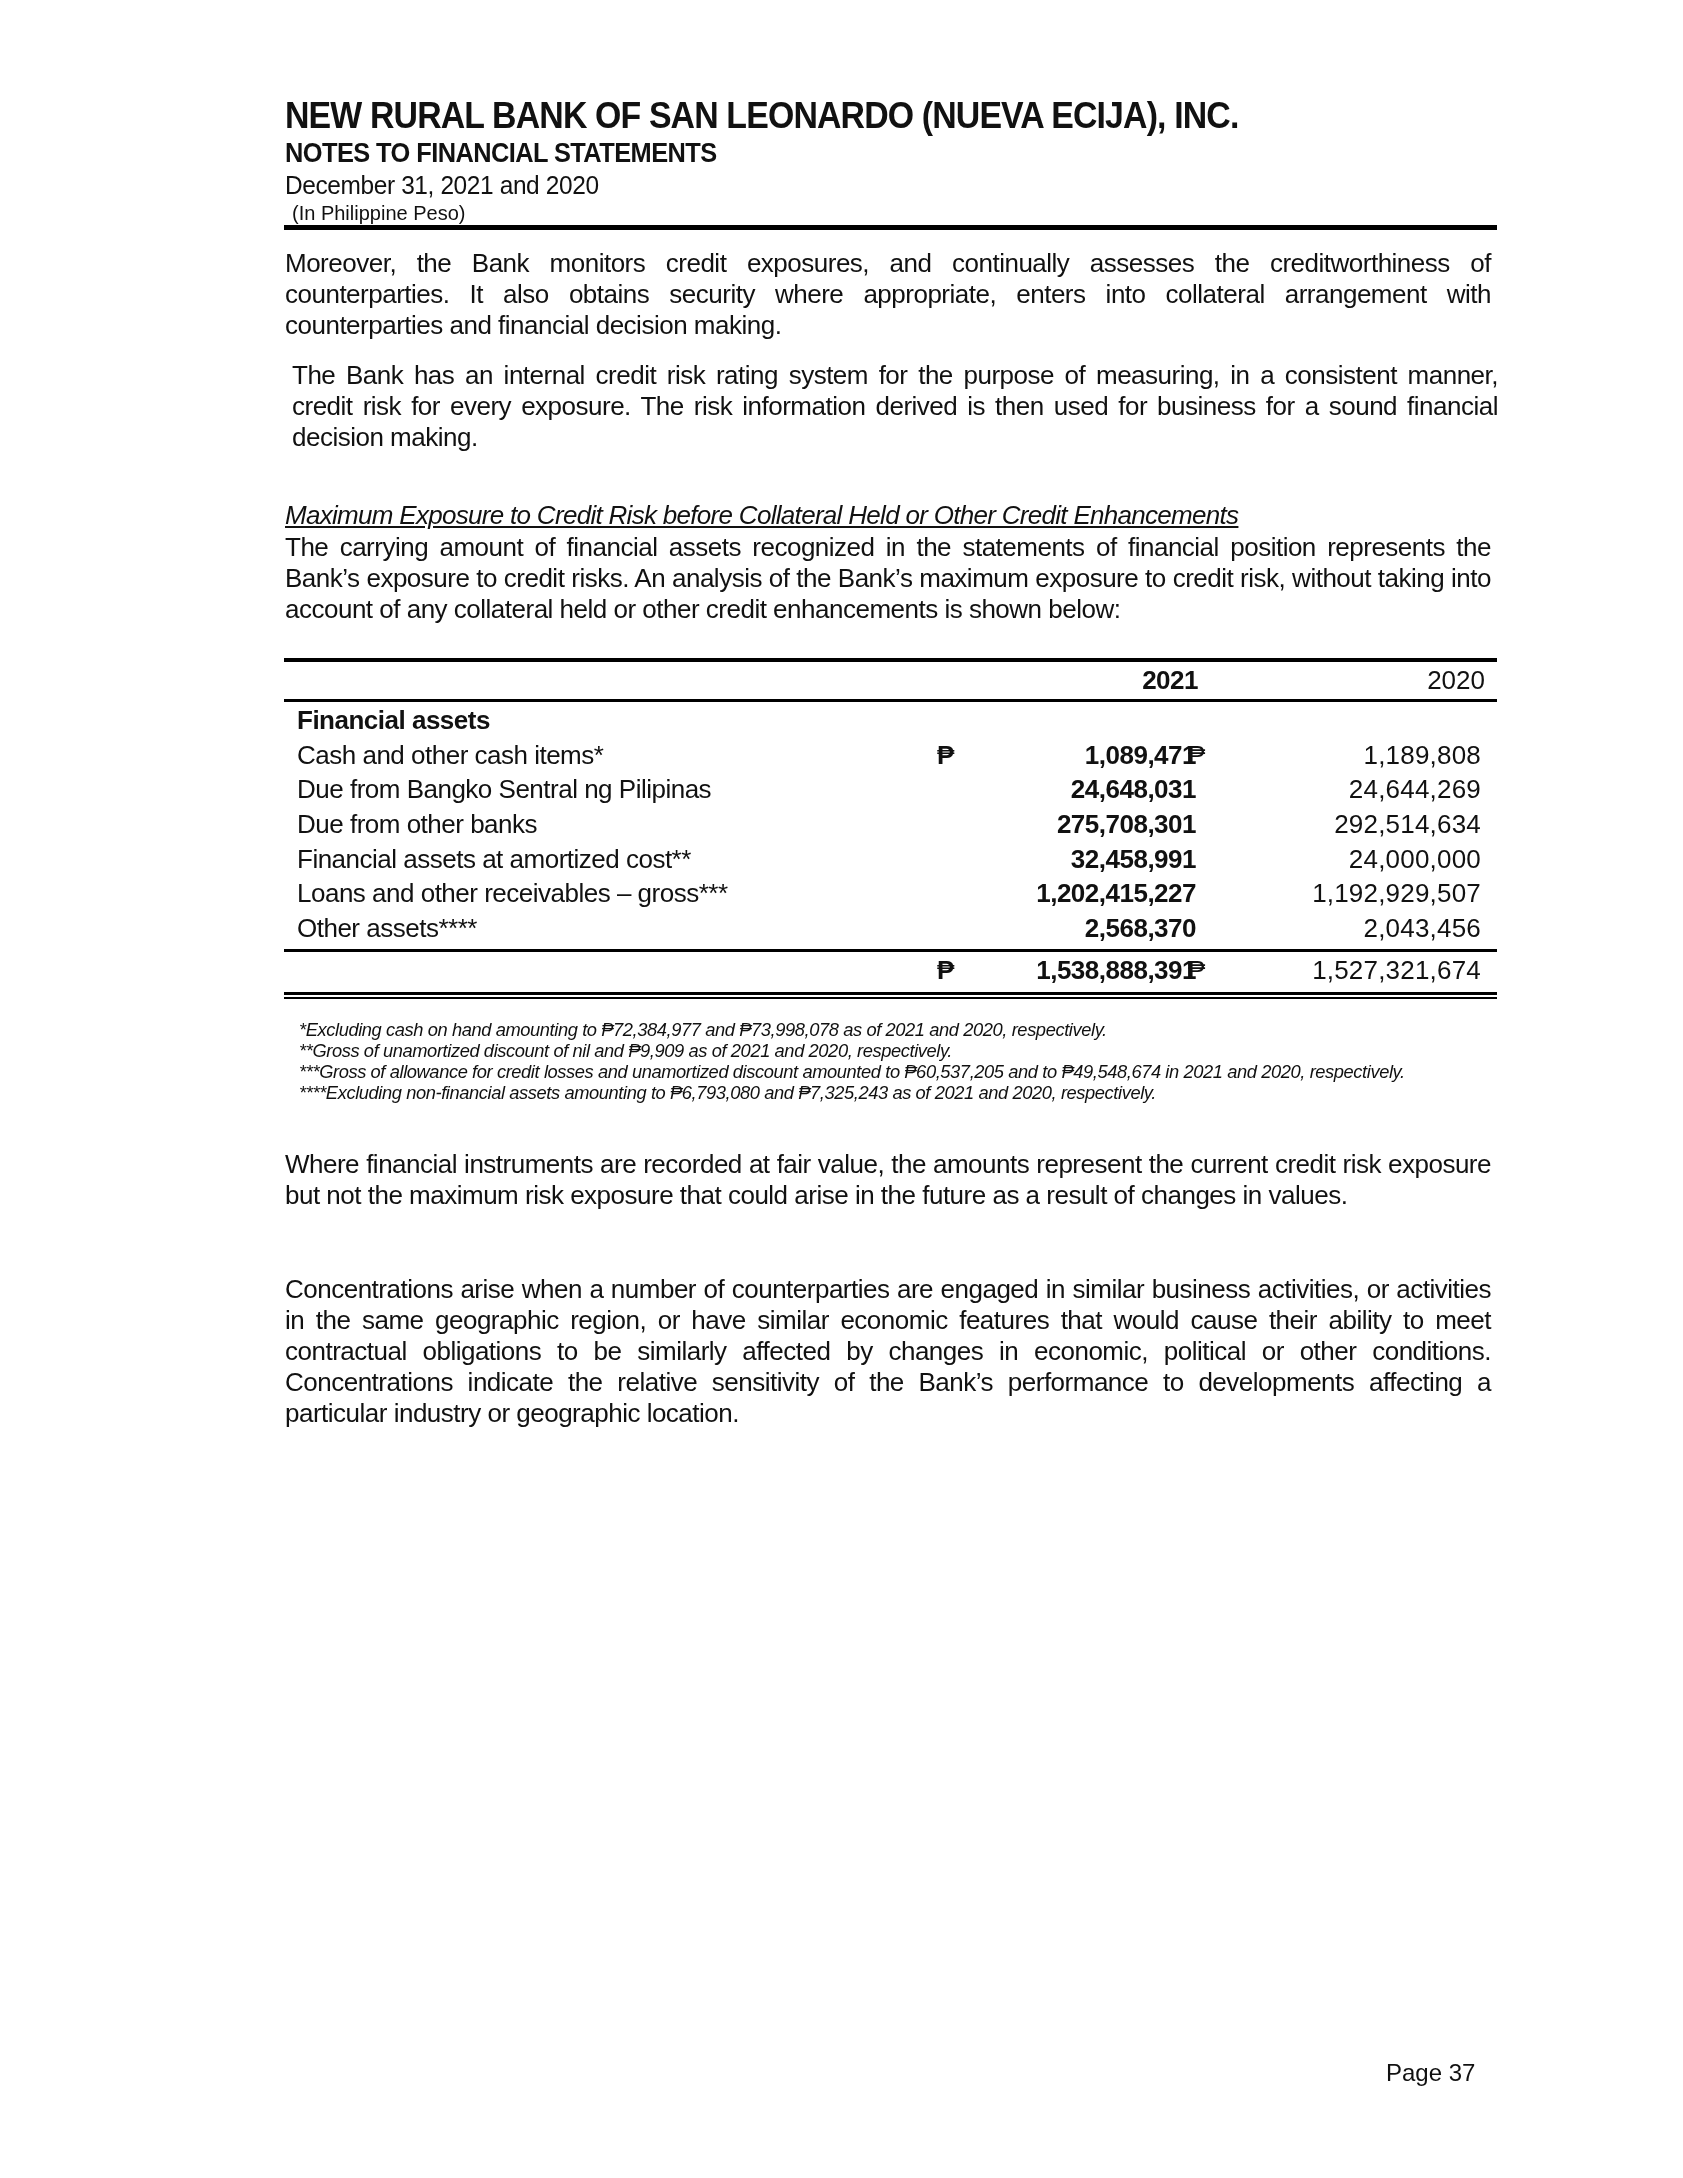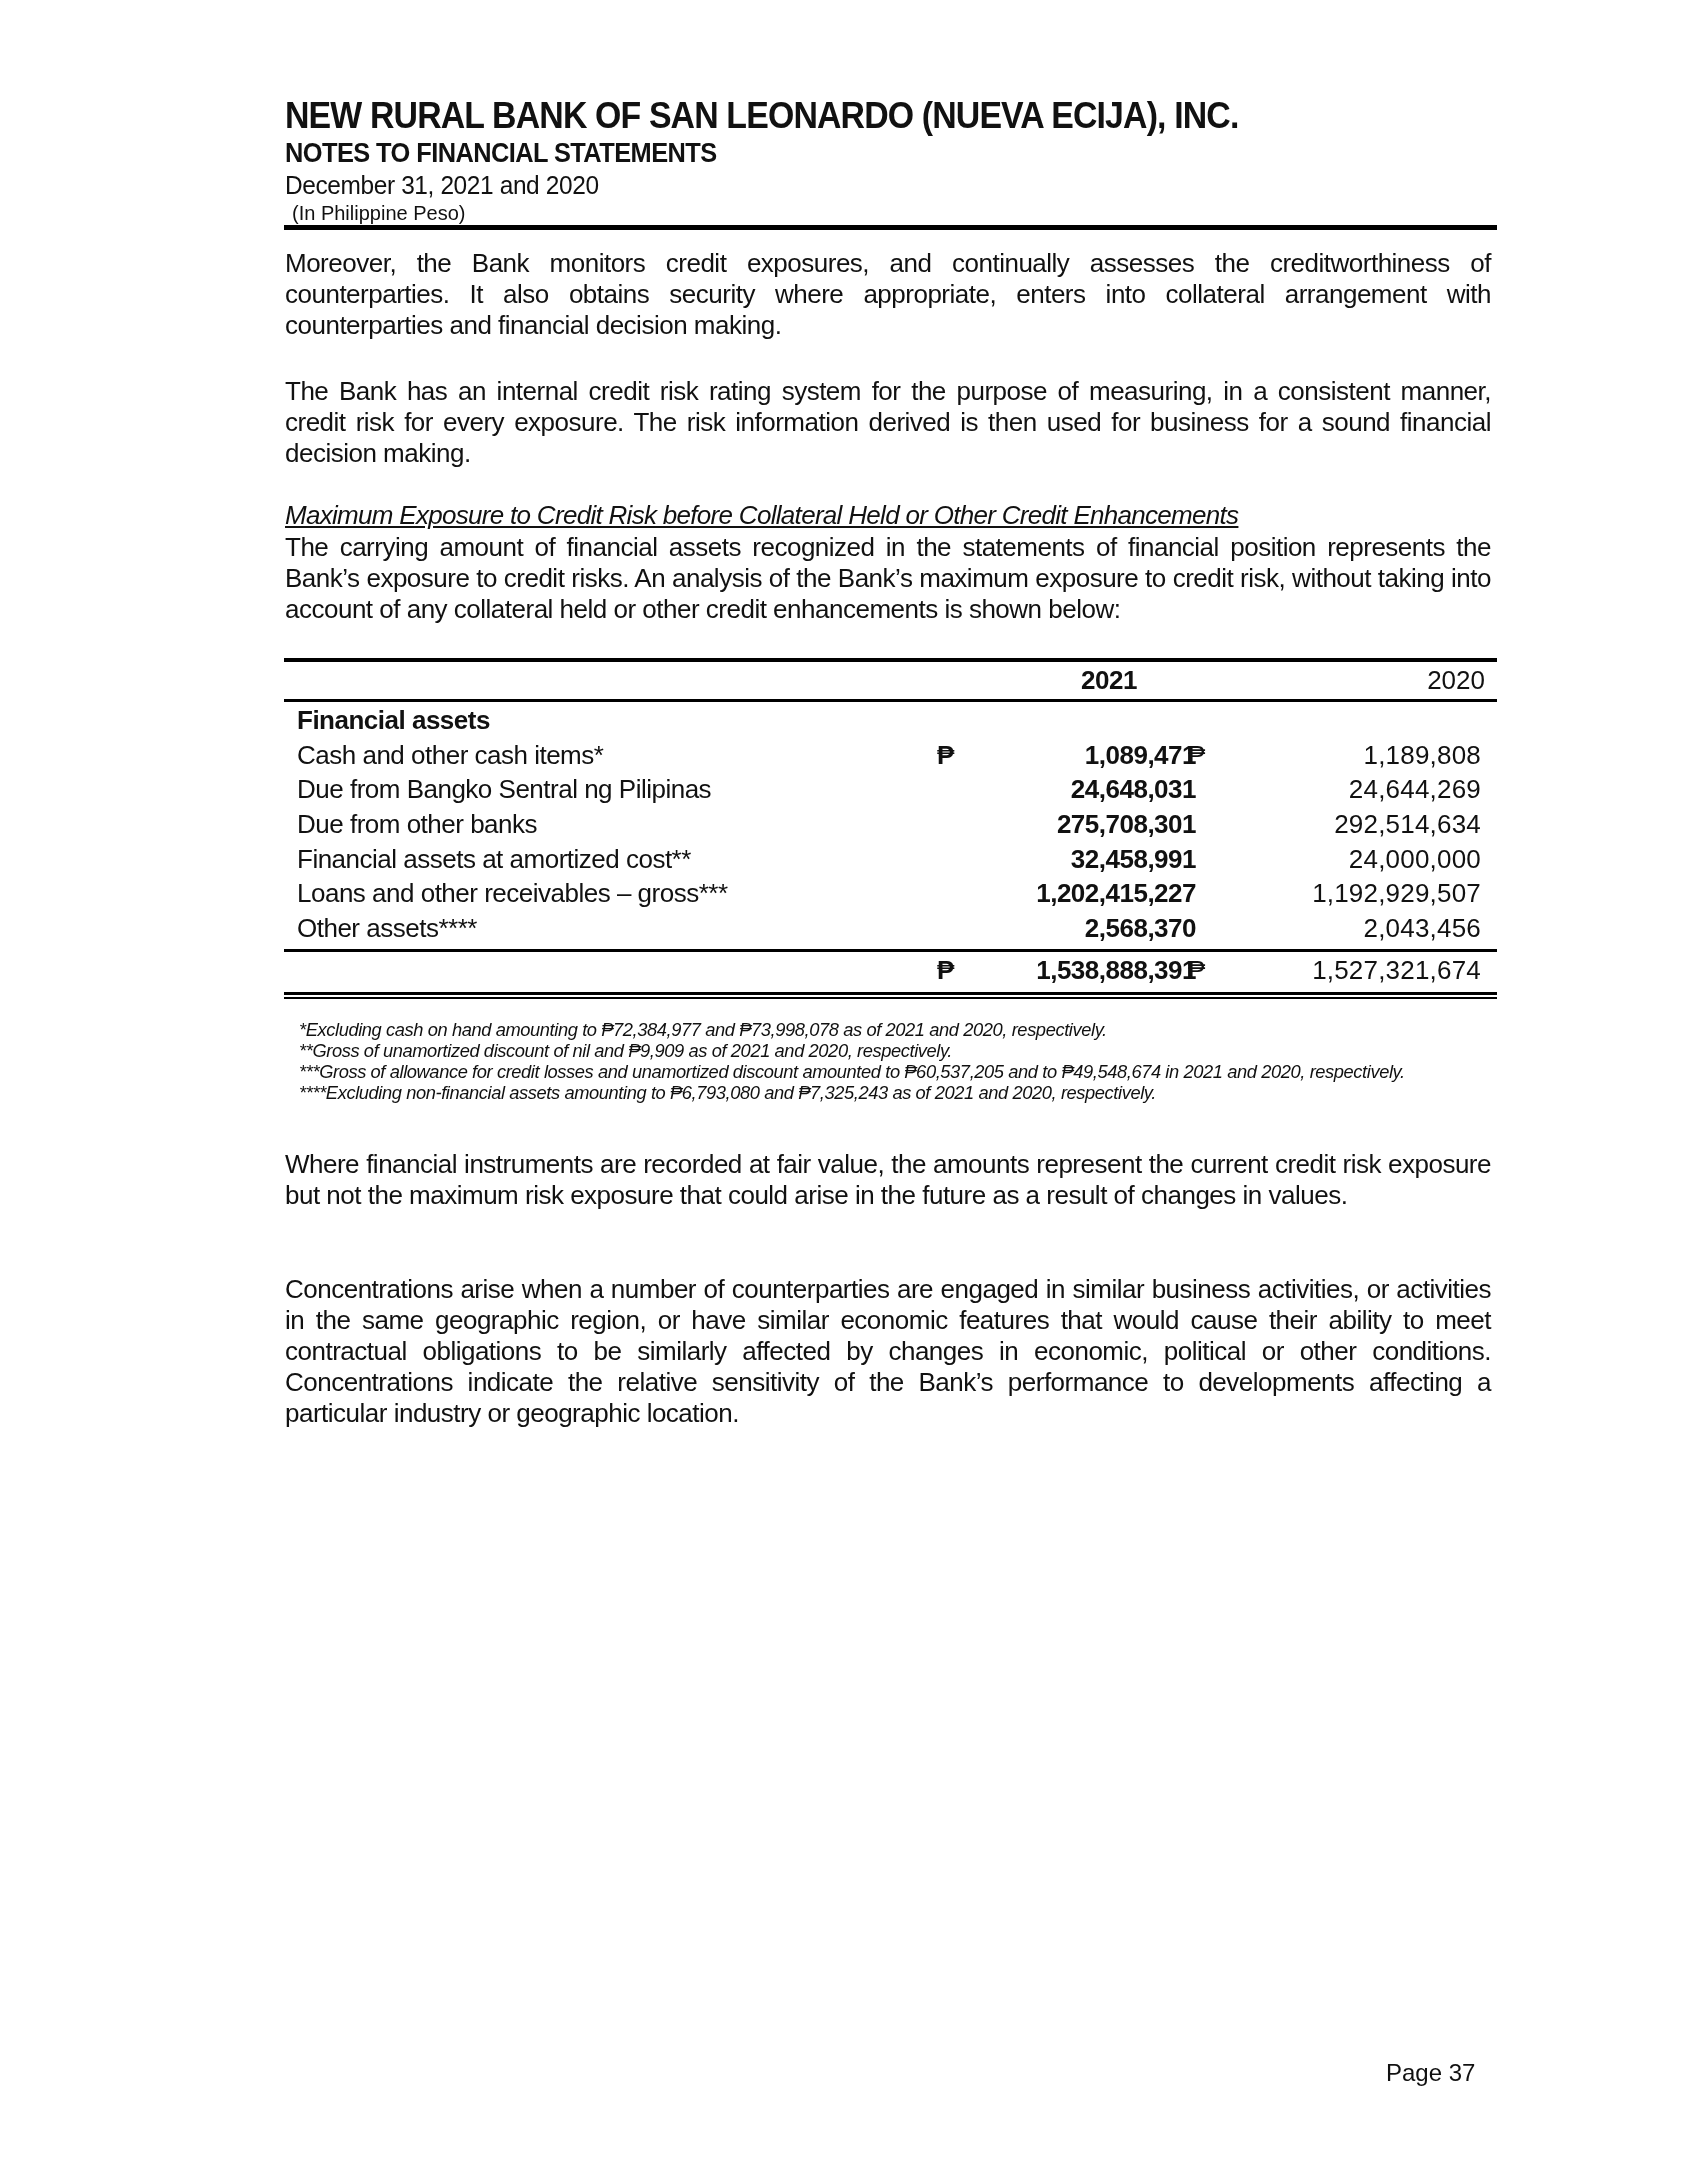--- a/index.html
+++ b/index.html
@@ -7,35 +7,35 @@
          font-family: "Liberation Sans", sans-serif; color: #111; }
   .page { position: absolute; left: 0; top: 0; width: 1683px; height: 2178px; }
   .hdr-title { position: absolute; left: 285px; top: 95px; font-size: 36px; font-weight: bold; letter-spacing: -0.9px; transform: scaleX(0.94); transform-origin: left top; white-space: nowrap; }
   .hdr-sub { position: absolute; left: 285px; top: 138px; font-size: 27px; font-weight: bold; letter-spacing: -0.6px; transform: scaleX(0.94); transform-origin: left top; white-space: nowrap; }
   .hdr-date { position: absolute; left: 285px; top: 170px; font-size: 26px; letter-spacing: -0.4px; transform: scaleX(0.94); transform-origin: left top; white-space: nowrap; }
   .hdr-unit { position: absolute; left: 292px; top: 202px; font-size: 20px; white-space: nowrap; }
   .hdr-rule { position: absolute; left: 284px; top: 225px; width: 1213px; height: 5px; background: #000; }
 
   .para { position: absolute; left: 285px; width: 1206px; font-size: 26px; line-height: 31px; text-align: justify; letter-spacing: -0.5px; word-spacing: 0px; }
   .para.p1 { top: 248px; }
-  .para.p2 { top: 376px; }
+  .para.p2 { top: 360px; margin-left: 7px; }
   .subhead { position: absolute; left: 285px; top: 500px; font-size: 26px; font-style: italic; text-decoration: underline; letter-spacing: -0.7px; white-space: nowrap; }
   .para.p3 { top: 532px; }
   .para.p4 { top: 1149px; }
   .para.p5 { top: 1274px; }
 
   .rule { position: absolute; left: 284px; width: 1213px; background: #000; }
   .r-top { top: 658px; height: 4px; }
   .r-head { top: 699px; height: 3px; }
   .r-sum { top: 949px; height: 3px; }
   .r-dbl1 { top: 992px; height: 3px; }
   .r-dbl2 { top: 997px; height: 2px; }
 
   .th { position: absolute; top: 665px; font-size: 26px; white-space: nowrap; }
-  .th.y1 { left: 1020px; width: 178px; text-align: center; font-weight: bold; letter-spacing: -0.5px; }
+  .th.y1 { left: 1020px; width: 178px; text-align: right; font-weight: bold; letter-spacing: -0.5px; }
   .th.y2 { left: 1307px; width: 178px; text-align: right; padding-right: 0; }
 
   .row { position: absolute; left: 297px; width: 1188px; height: 35px; font-size: 26px; letter-spacing: -0.5px; }
   .row .lbl { position: absolute; left: 0; top: 0; white-space: nowrap; }
   .row .lbl.bold { font-weight: bold; }
   .row .cur1 { position: absolute; left: 640px; top: 0; font-weight: bold; }
   .row .v1 { position: absolute; right: 289px; top: 0; font-weight: bold; text-align: right; white-space: nowrap; }
   .row .cur2 { position: absolute; left: 891px; top: 0; }
   .row .v2 { position: absolute; right: 4px; top: 0; text-align: right; white-space: nowrap; letter-spacing: 0.2px; }
 

